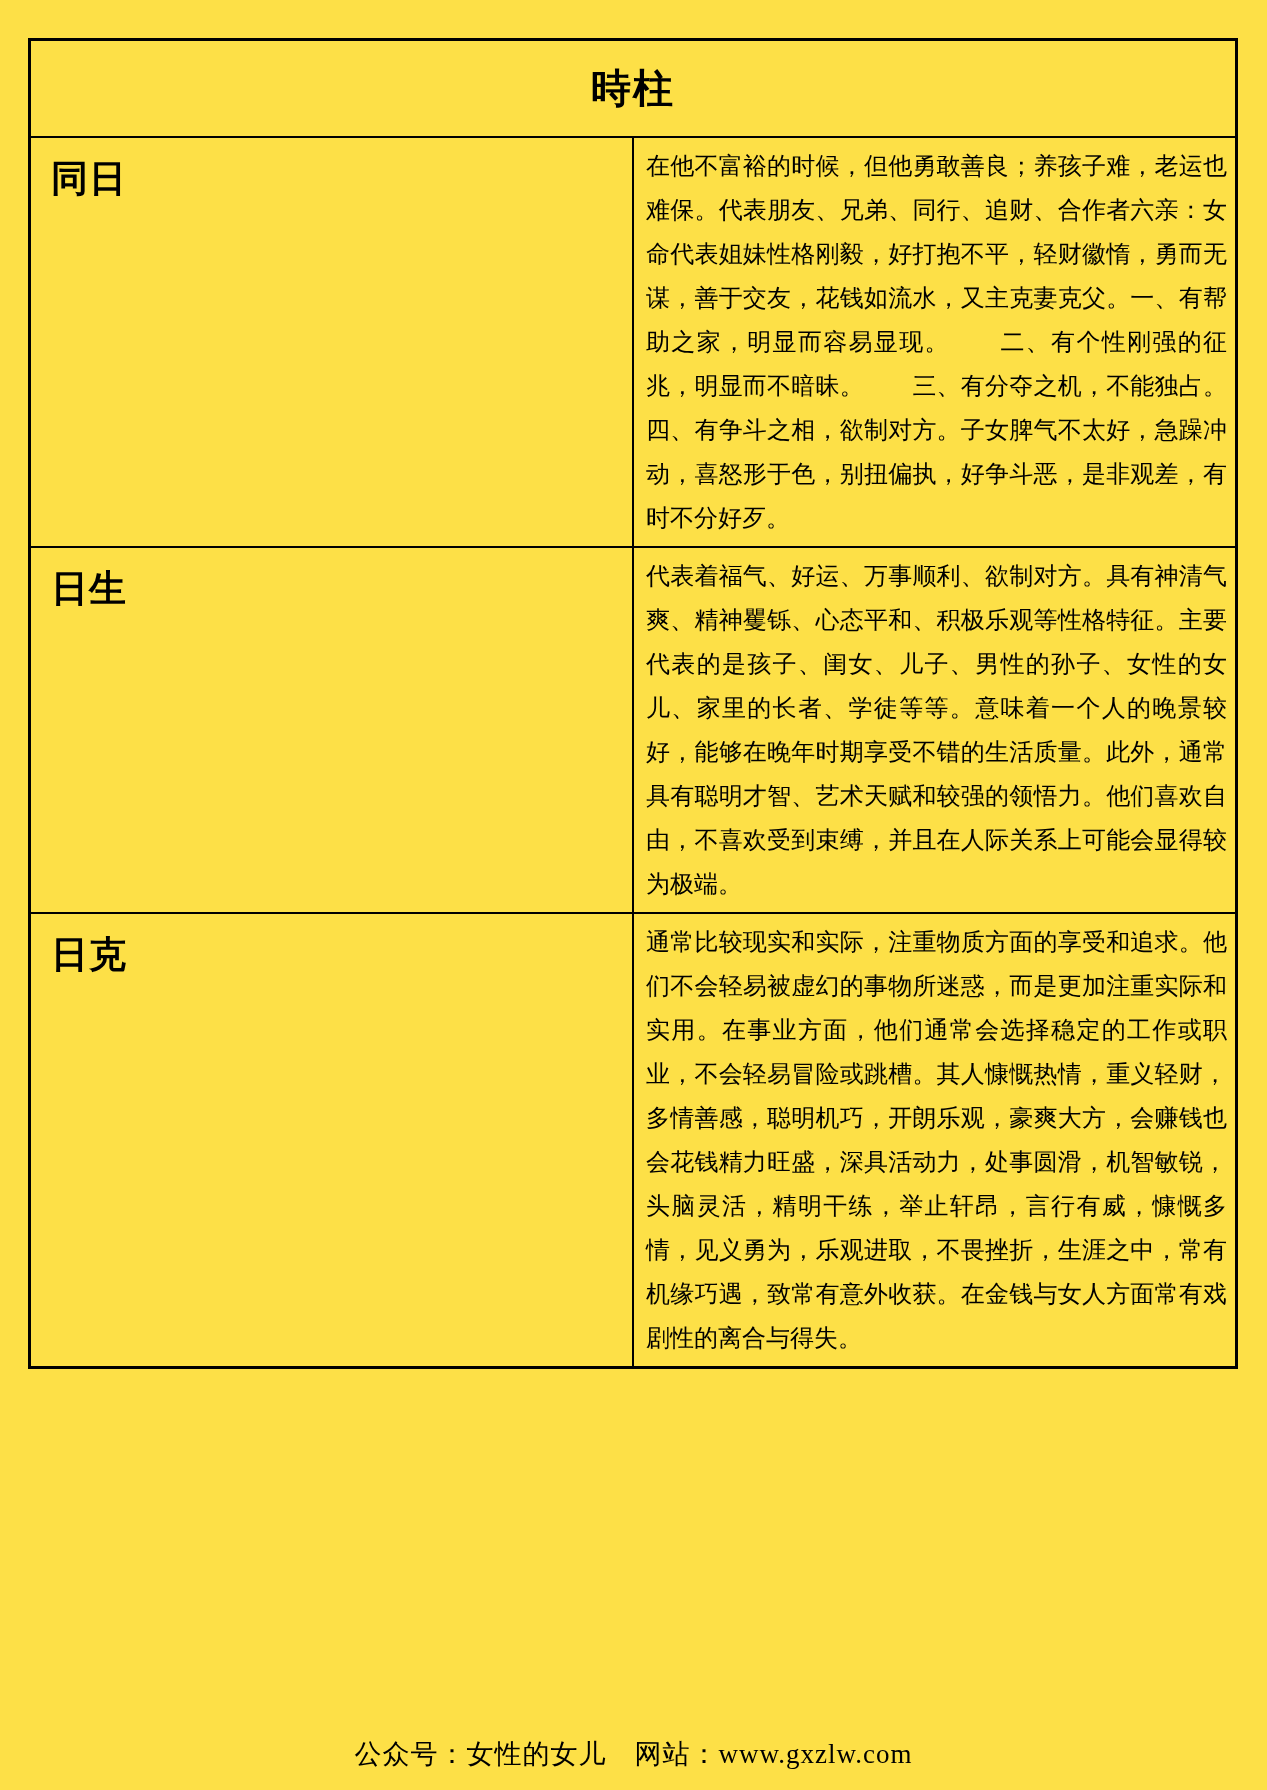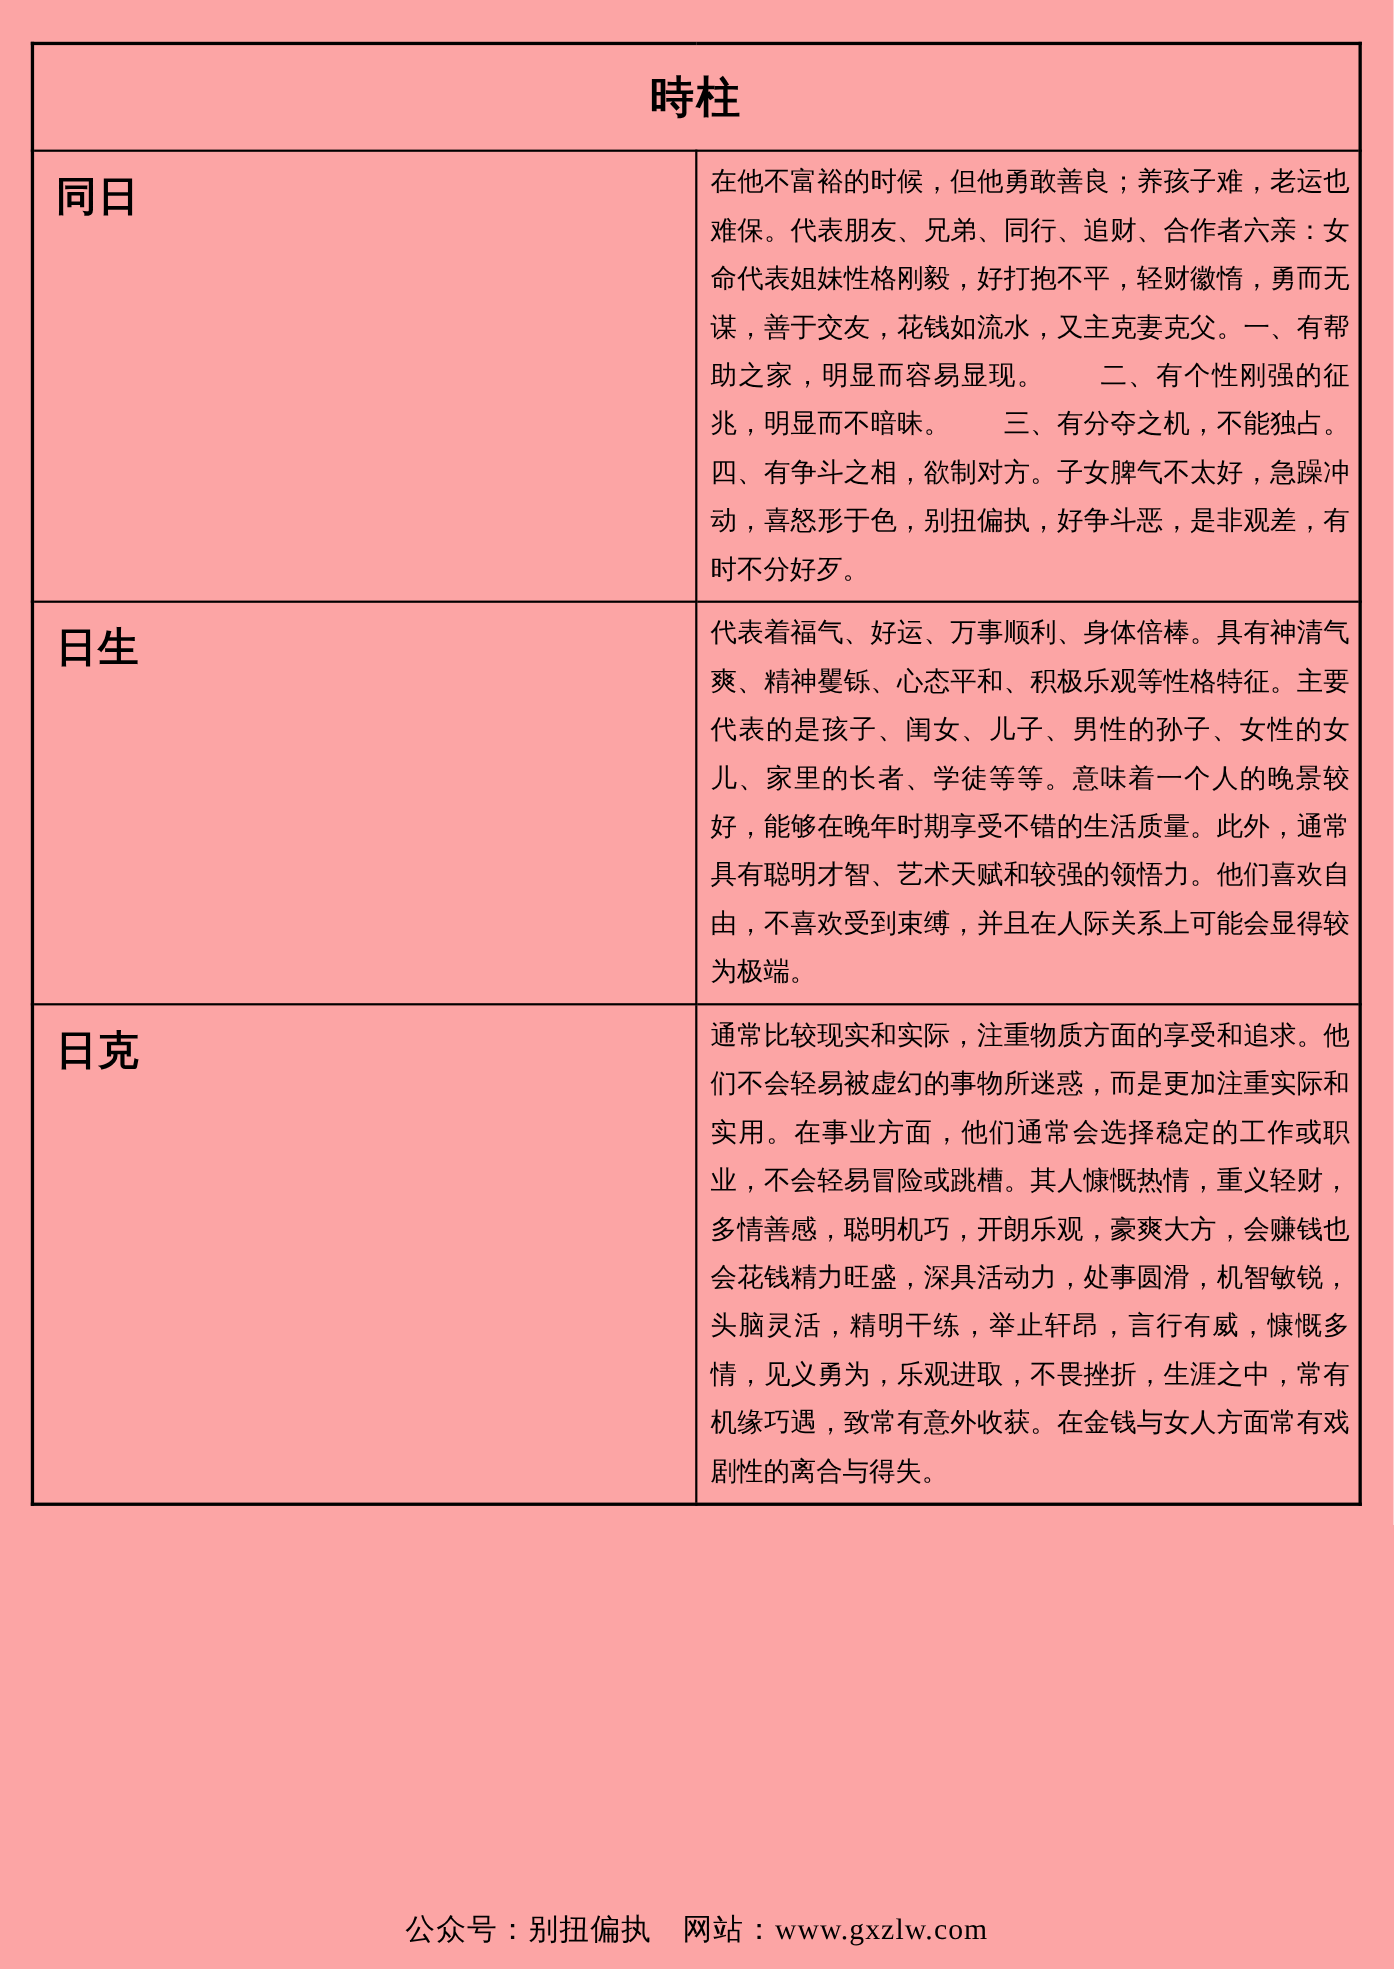--- a/index.html
+++ b/index.html
@@ -5,21 +5,21 @@
   * { margin: 0; padding: 0; box-sizing: border-box; }
   html, body {
     background: #ffffff;
     font-family: "Liberation Serif", "DejaVu Serif", serif;
     color: #000000;
   }
   .page {
     position: relative;
     width: 1267px;
     height: 1790px;
-    background: #fca5a5;
+    background: #fde047;
     overflow: hidden;
   }
   table.ztable {
     position: absolute;
     left: 28px;
     top: 38px;
     width: 1210px;
     border-collapse: collapse;
     table-layout: fixed;
   }
@@ -72,24 +72,24 @@
     <tbody>
       <tr>
         <th class="hdr" colspan="2">時柱</th>
       </tr>
       <tr class="r0">
         <td class="lbl">同日</td>
         <td class="txt">在他不富裕的时候，但他勇敢善良；养孩子难，老运也难保。代表朋友、兄弟、同行、追财、合作者六亲：女命代表姐妹性格刚毅，好打抱不平，轻财徽惰，勇而无谋，善于交友，花钱如流水，又主克妻克父。一、有帮助之家，明显而容易显现。　　二、有个性刚强的征兆，明显而不暗昧。　　三、有分夺之机，不能独占。四、有争斗之相，欲制对方。子女脾气不太好，急躁冲动，喜怒形于色，别扭偏执，好争斗恶，是非观差，有时不分好歹。</td>
       </tr>
       <tr class="r1">
         <td class="lbl">日生</td>
-        <td class="txt">代表着福气、好运、万事顺利、身体倍棒。具有神清气爽、精神矍铄、心态平和、积极乐观等性格特征。主要代表的是孩子、闺女、儿子、男性的孙子、女性的女儿、家里的长者、学徒等等。意味着一个人的晚景较好，能够在晚年时期享受不错的生活质量。此外，通常具有聪明才智、艺术天赋和较强的领悟力。他们喜欢自由，不喜欢受到束缚，并且在人际关系上可能会显得较为极端。</td>
+        <td class="txt">代表着福气、好运、万事顺利、欲制对方。具有神清气爽、精神矍铄、心态平和、积极乐观等性格特征。主要代表的是孩子、闺女、儿子、男性的孙子、女性的女儿、家里的长者、学徒等等。意味着一个人的晚景较好，能够在晚年时期享受不错的生活质量。此外，通常具有聪明才智、艺术天赋和较强的领悟力。他们喜欢自由，不喜欢受到束缚，并且在人际关系上可能会显得较为极端。</td>
       </tr>
       <tr class="r2">
         <td class="lbl">日克</td>
         <td class="txt">通常比较现实和实际，注重物质方面的享受和追求。他们不会轻易被虚幻的事物所迷惑，而是更加注重实际和实用。在事业方面，他们通常会选择稳定的工作或职业，不会轻易冒险或跳槽。其人慷慨热情，重义轻财，多情善感，聪明机巧，开朗乐观，豪爽大方，会赚钱也会花钱精力旺盛，深具活动力，处事圆滑，机智敏锐，头脑灵活，精明干练，举止轩昂，言行有威，慷慨多情，见义勇为，乐观进取，不畏挫折，生涯之中，常有机缘巧遇，致常有意外收获。在金钱与女人方面常有戏剧性的离合与得失。</td>
       </tr>
 
     </tbody>
   </table>
 
-  <div class="footer">公众号：别扭偏执　网站：www.gxzlw.com</div>
+  <div class="footer">公众号：女性的女儿　网站：www.gxzlw.com</div>
 </div>
 
 </body></html>

